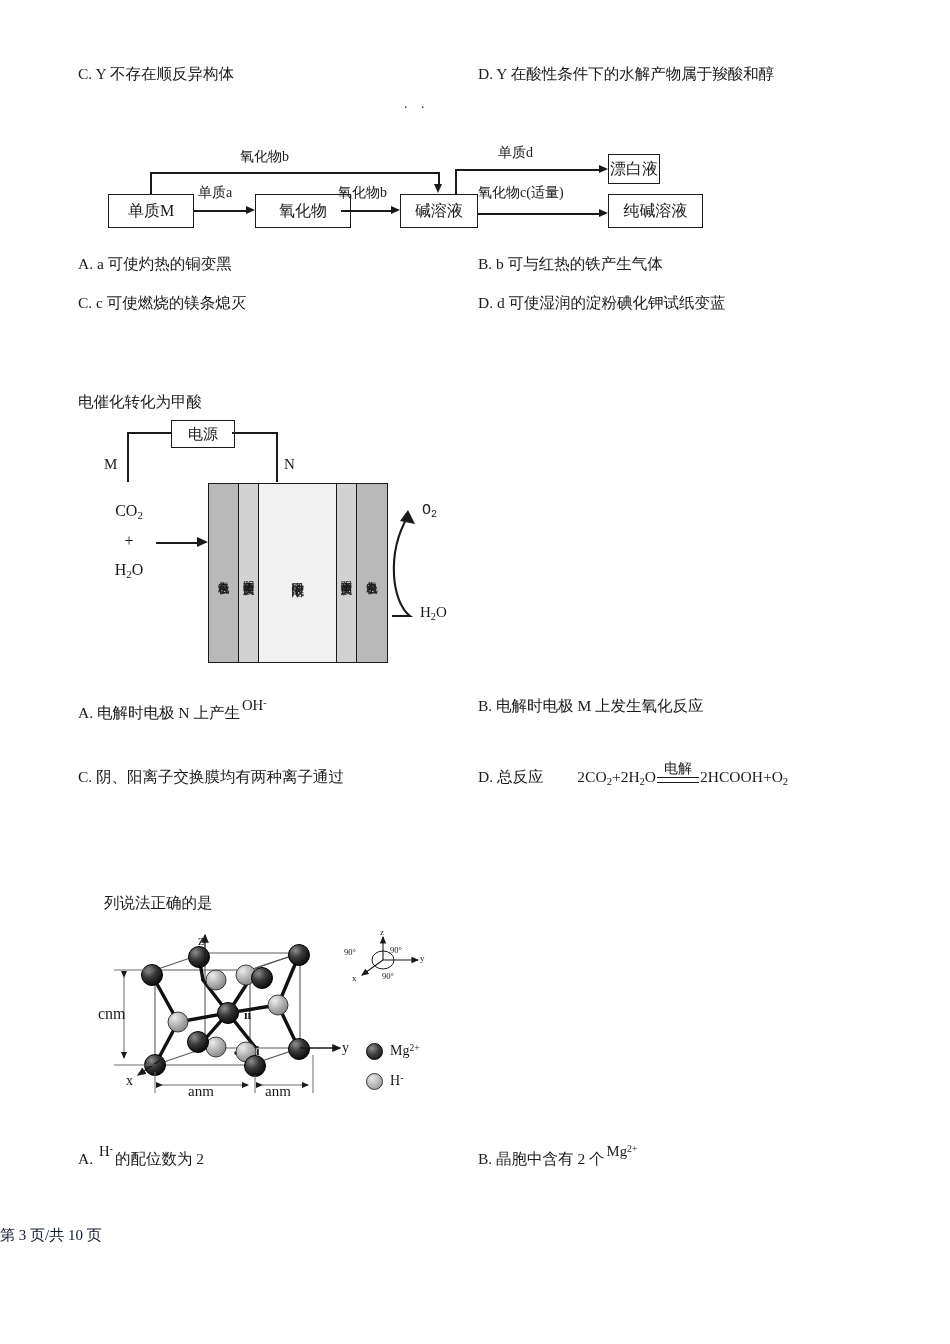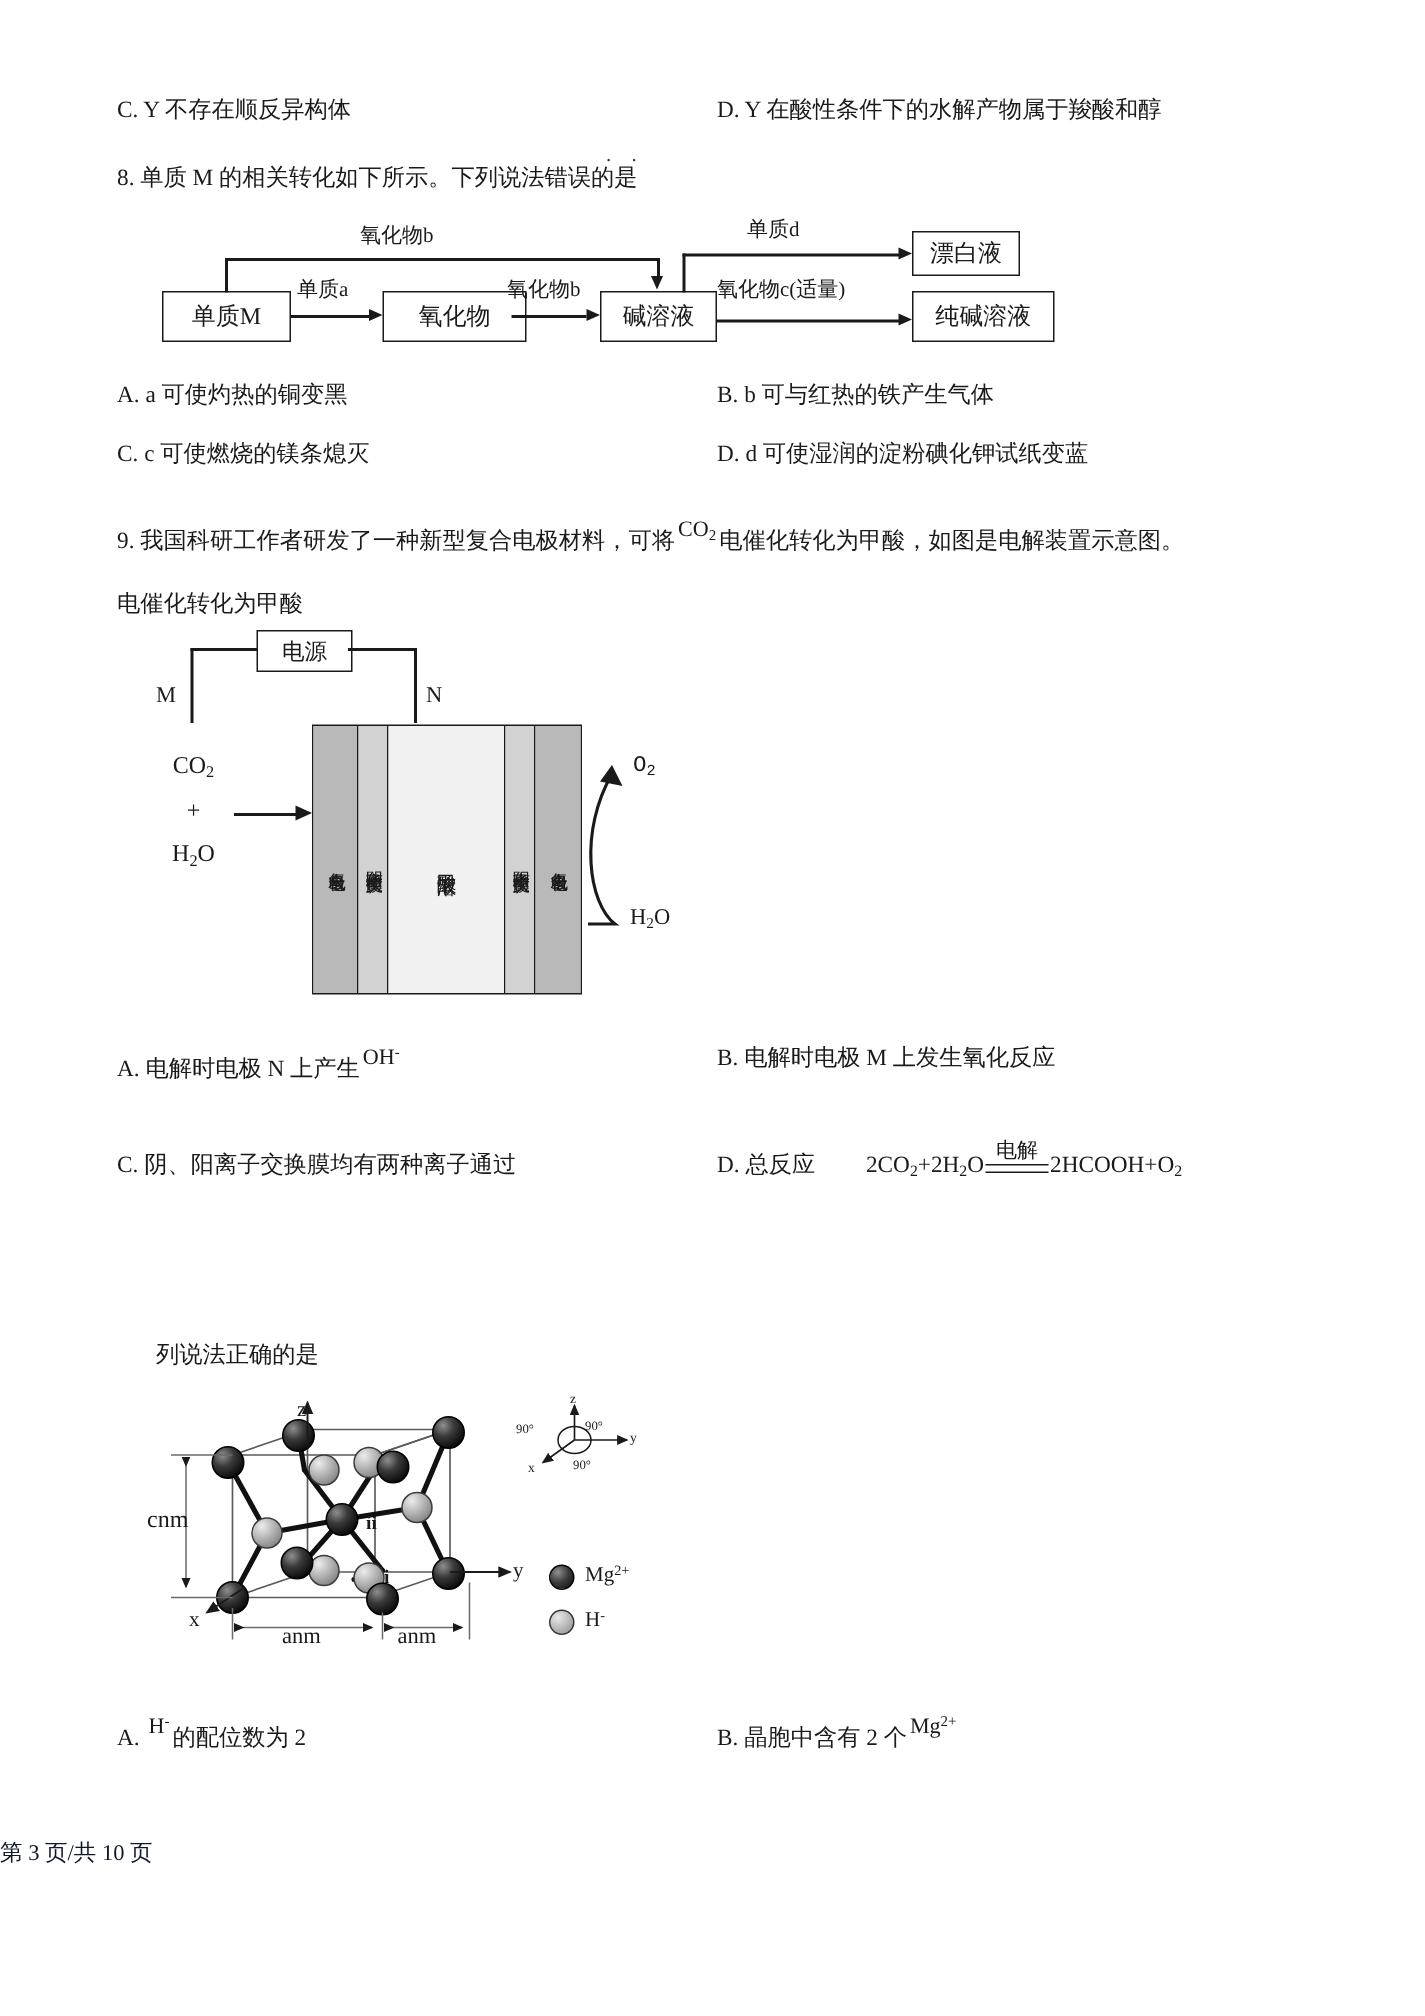--- a/index.html
+++ b/index.html
@@ -178,28 +178,27 @@
 
 <div class="page">
 
   <div class="opt-row" style="top:62px;">
     <span class="opt-col-a">C. Y 不存在顺反异构体</span>
     <span class="opt-col-b">D. Y 在酸性条件下的水解产物属于羧酸和醇</span>
   </div>
 
   <div class="stray-dots">. .</div>
 
-  <div class="qline" style="top:108px;">8. 单质 M 的相关转化如下所示。下列说法错误的是</div>
 
   <div id="flowchart">
 
     <div class="fbox" style="left:8px;  top:54px; width:86px;  height:34px;">单质M</div>
     <div class="fbox" style="left:155px;top:54px; width:96px;  height:34px;">氧化物</div>
     <div class="fbox" style="left:300px;top:54px; width:78px;  height:34px;">碱溶液</div>
-    <div class="fbox" style="left:508px;top:14px; width:72px;  height:30px;">漂白液</div>
+    <div class="fbox" style="left:508px;top:14px; width:52px;  height:30px;">漂白液</div>
     <div class="fbox" style="left:508px;top:54px; width:95px;  height:34px;">纯碱溶液</div>
 
     <div class="fline v" style="left:50px;  top:32px;  height:23px;"></div>
     <div class="fline h" style="left:50px;  top:32px;  width:289px;"></div>
     <div class="fline v" style="left:338px; top:32px;  height:13px;"></div>
     <div class="arrowhead ah-down" style="left:334px; top:44px;"></div>
     <div class="flabel" style="left:140px; top:8px;">氧化物b</div>
 
     <div class="fline h" style="left:94px; top:70px; width:52px;"></div>
     <div class="arrowhead ah-right" style="left:146px; top:66px;"></div>
@@ -221,23 +220,20 @@
 
   <div class="opt-row" style="top:252px;">
     <span class="opt-col-a">A. a 可使灼热的铜变黑</span>
     <span class="opt-col-b">B. b 可与红热的铁产生气体</span>
   </div>
   <div class="opt-row" style="top:291px;">
     <span class="opt-col-a">C. c 可使燃烧的镁条熄灭</span>
     <span class="opt-col-b">D. d 可使湿润的淀粉碘化钾试纸变蓝</span>
   </div>
 
-  <div class="qline" style="top:345px;">
-    <span>9. 我国科研工作者研发了一种新型复合电极材料，可将</span><span class="sup-term">CO<sub>2</sub></span><span>电催化转化为甲酸，如图是电解装置示意图。</span>
-  </div>
   <div class="qline" style="top:392px;">电催化转化为甲酸</div>
 
   <div id="cell">
 
     <div class="psu">电源</div>
     <div class="wire h" style="left:37px;  top:12px; width:45px;"></div>
     <div class="wire v" style="left:37px;  top:12px; height:50px;"></div>
     <div class="wire h" style="left:142px; top:12px; width:46px;"></div>
     <div class="wire v" style="left:186px; top:12px; height:50px;"></div>
 

